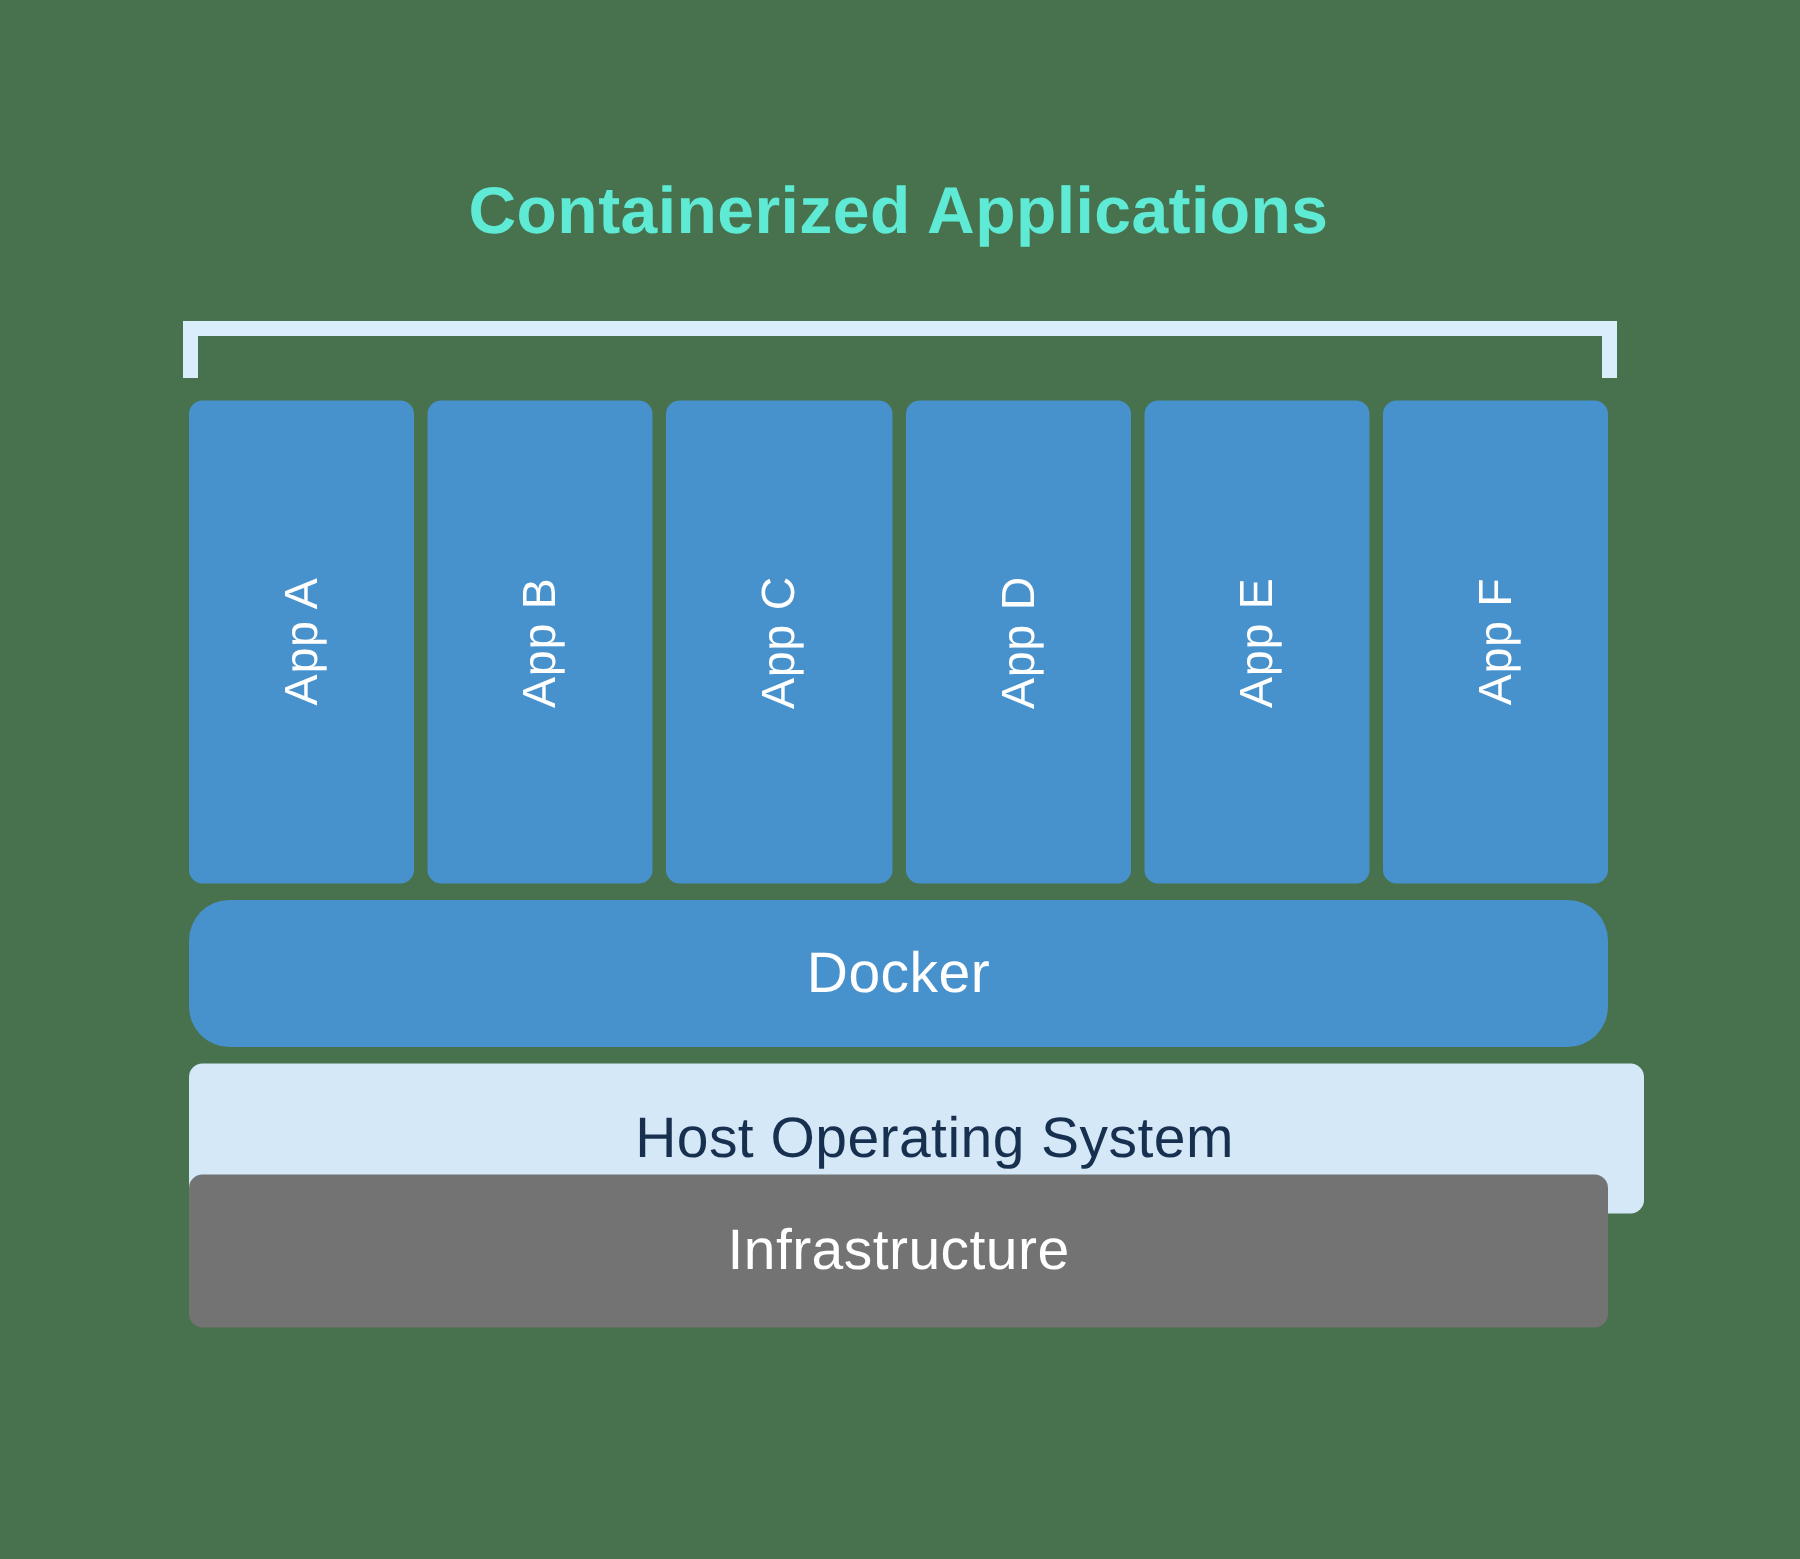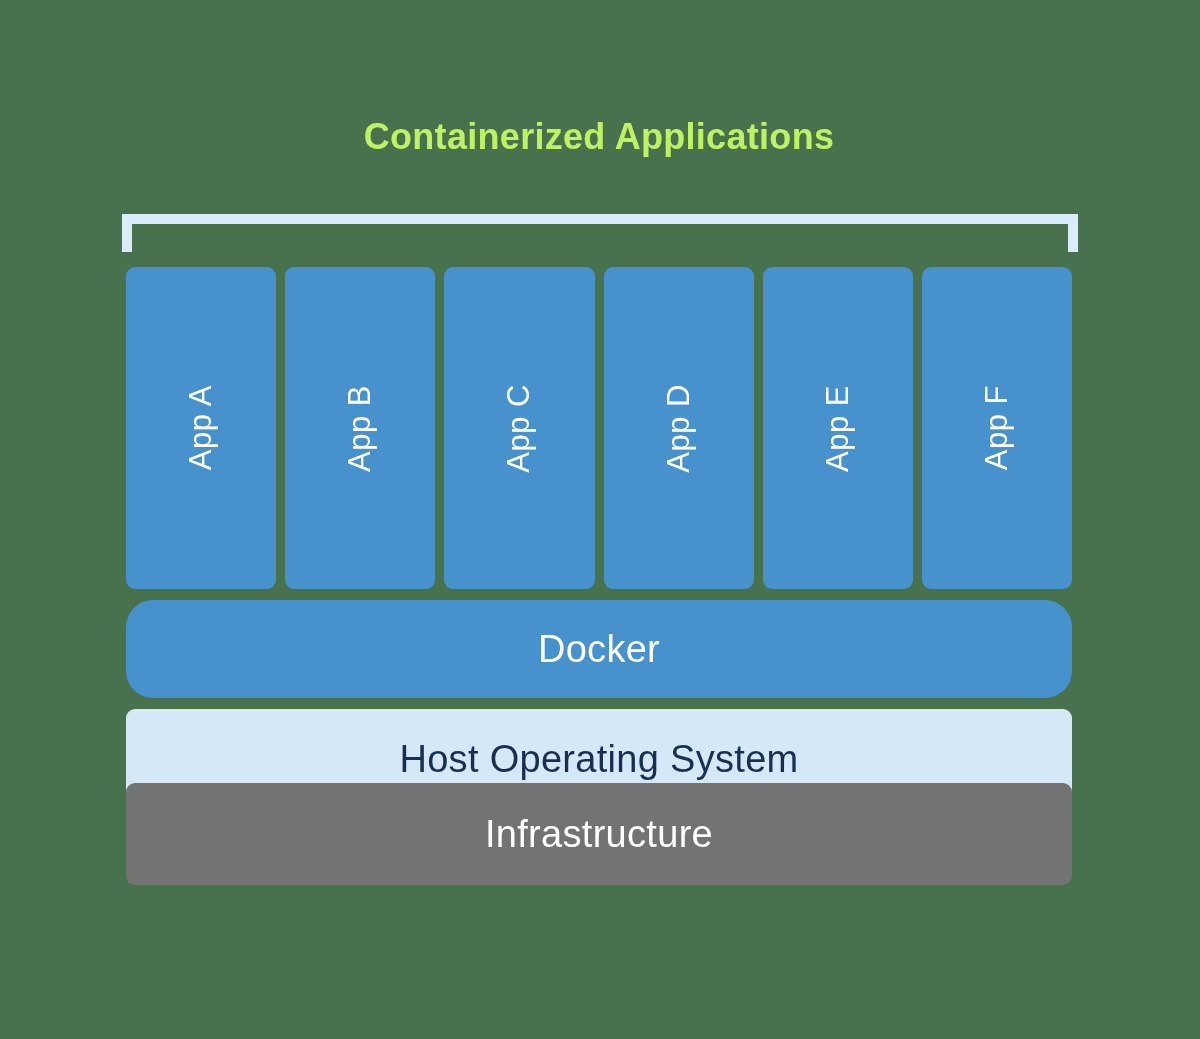--- a/index.html
+++ b/index.html
@@ -14,24 +14,24 @@
     background: #48714D;
     font-family: "Liberation Sans", sans-serif;
     overflow: hidden;
   }
   .title {
     position: absolute;
     left: 126px;
     top: 116px;
     width: 946px;
     text-align: center;
-    font-size: 36px;
+    font-size: 44px;
     font-weight: 600;
     letter-spacing: 0.3px;
-    color: #bef264;
+    color: #5eead4;
   }
   .bracket {
     position: absolute;
     left: 122px;
     top: 214px;
     width: 956px;
     height: 38px;
     box-sizing: border-box;
     border-top: 10px solid #DAEDFC;
     border-left: 10px solid #DAEDFC;
@@ -78,20 +78,21 @@
     height: 98px;
     background: #4791CC;
     color: #FFFFFF;
     border-radius: 27px;
   }
   .layer-host {
     top: 709px;
     height: 100px;
     background: #D5E8F8;
     color: #17304F;
+    padding-left: 24px;
   }
   .layer-infra {
     top: 783px;
     height: 102px;
     background: #737373;
     color: #FFFFFF;
   }
 </style>
 </head>
 <body>

